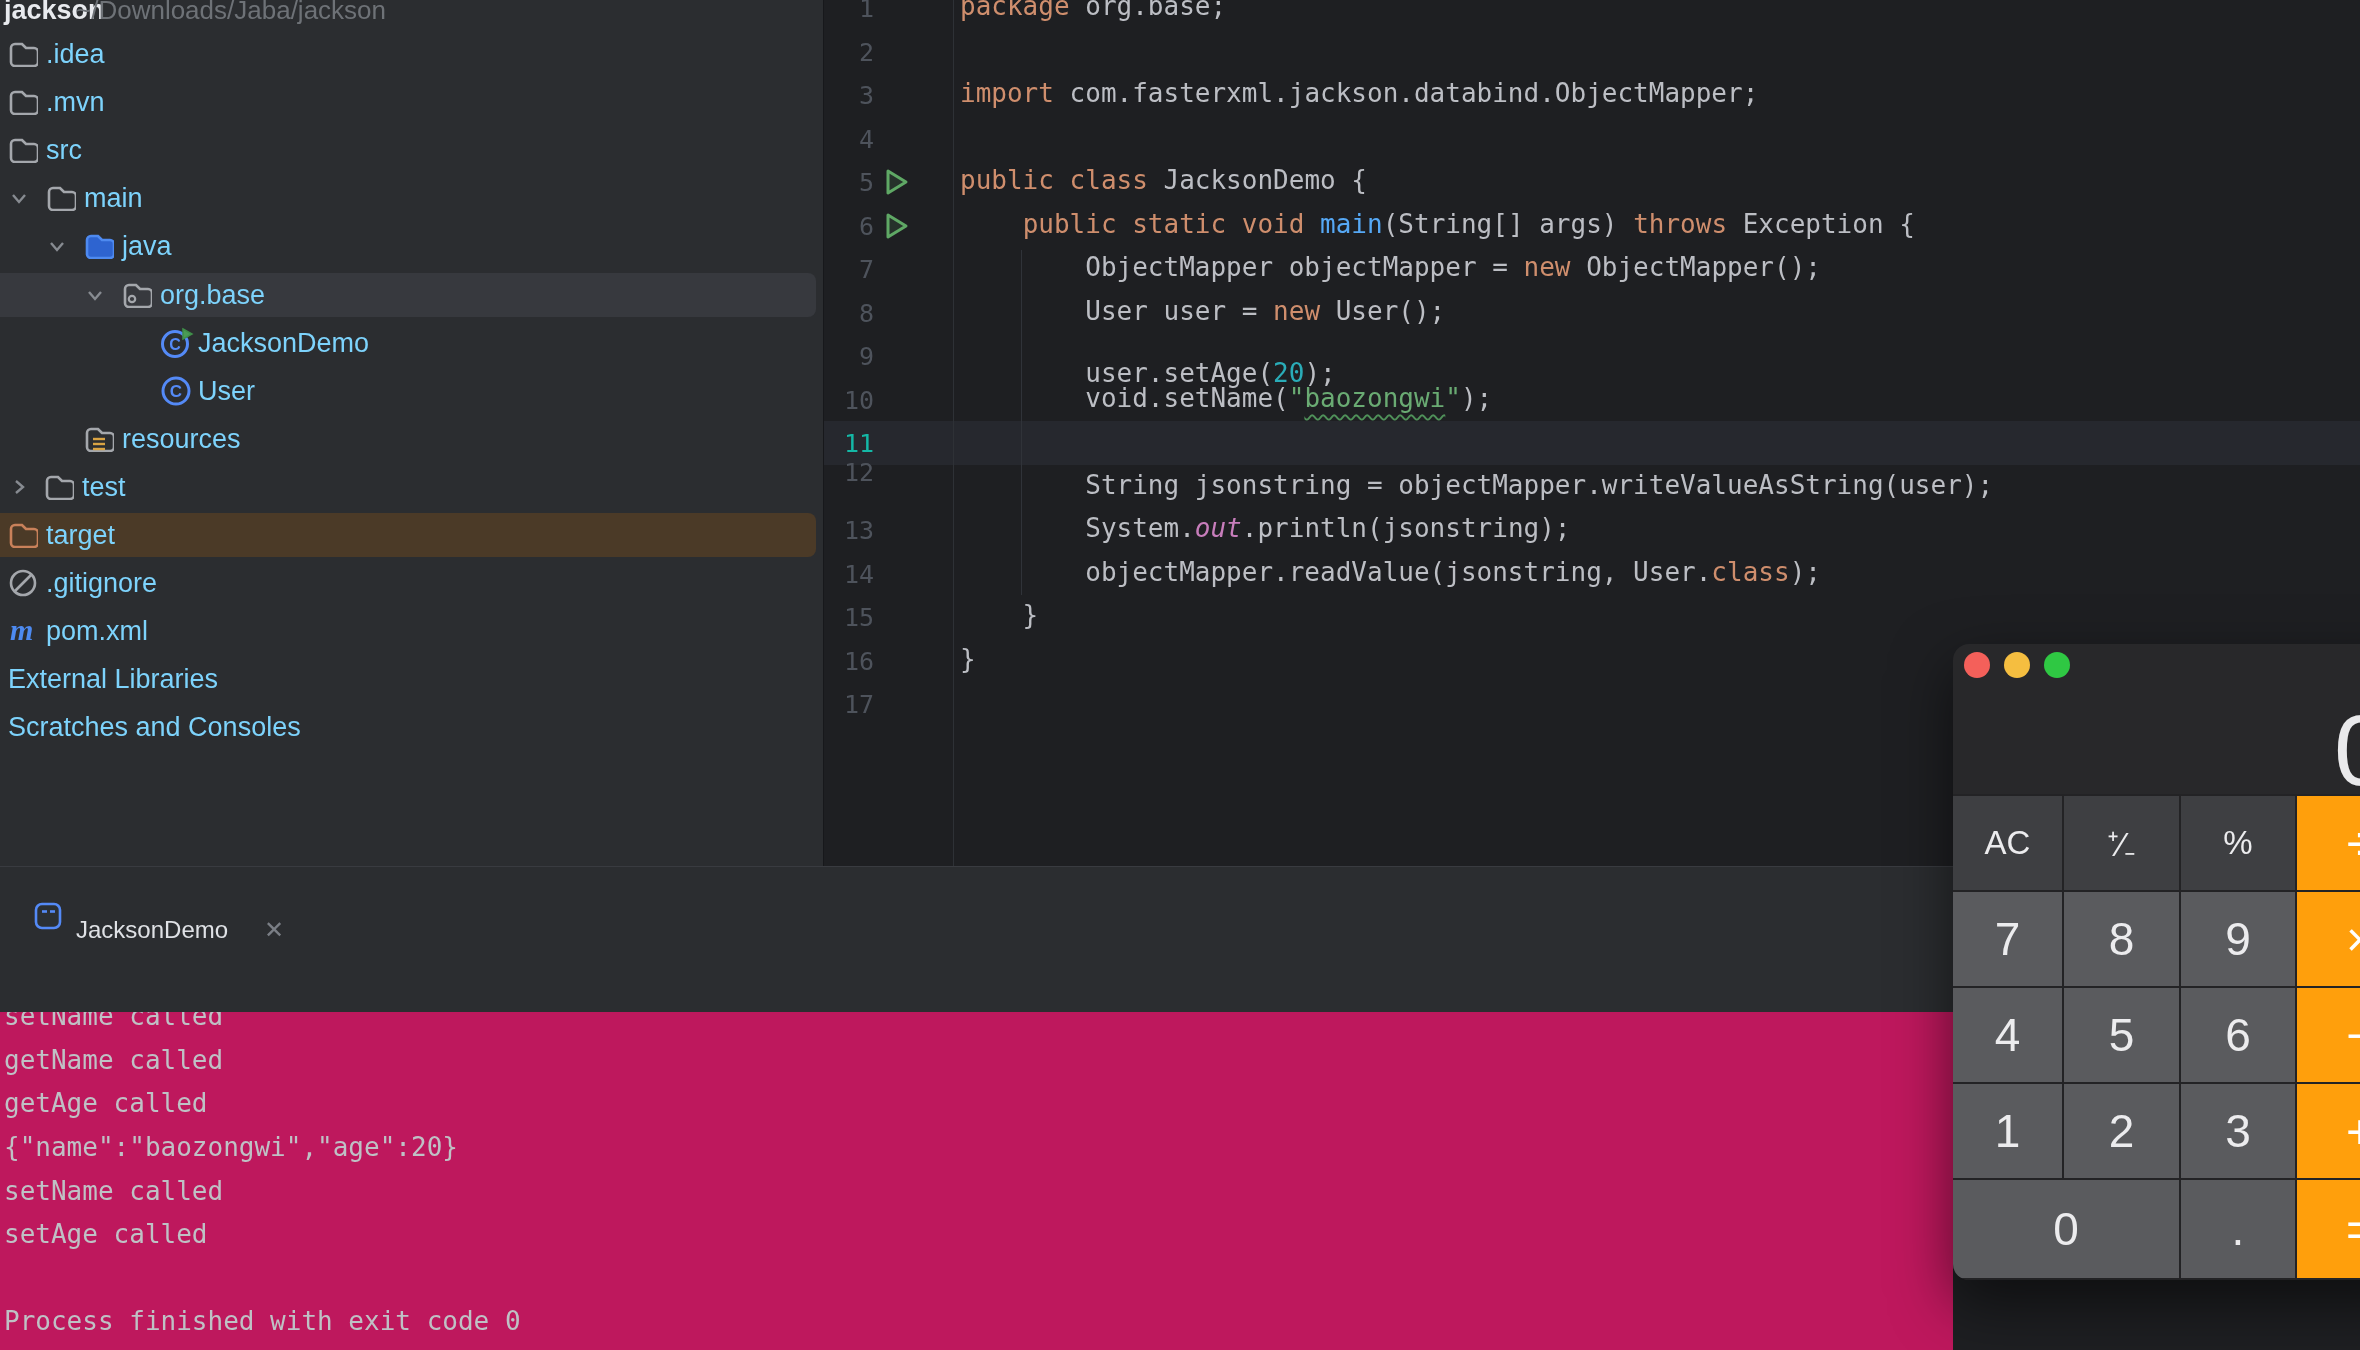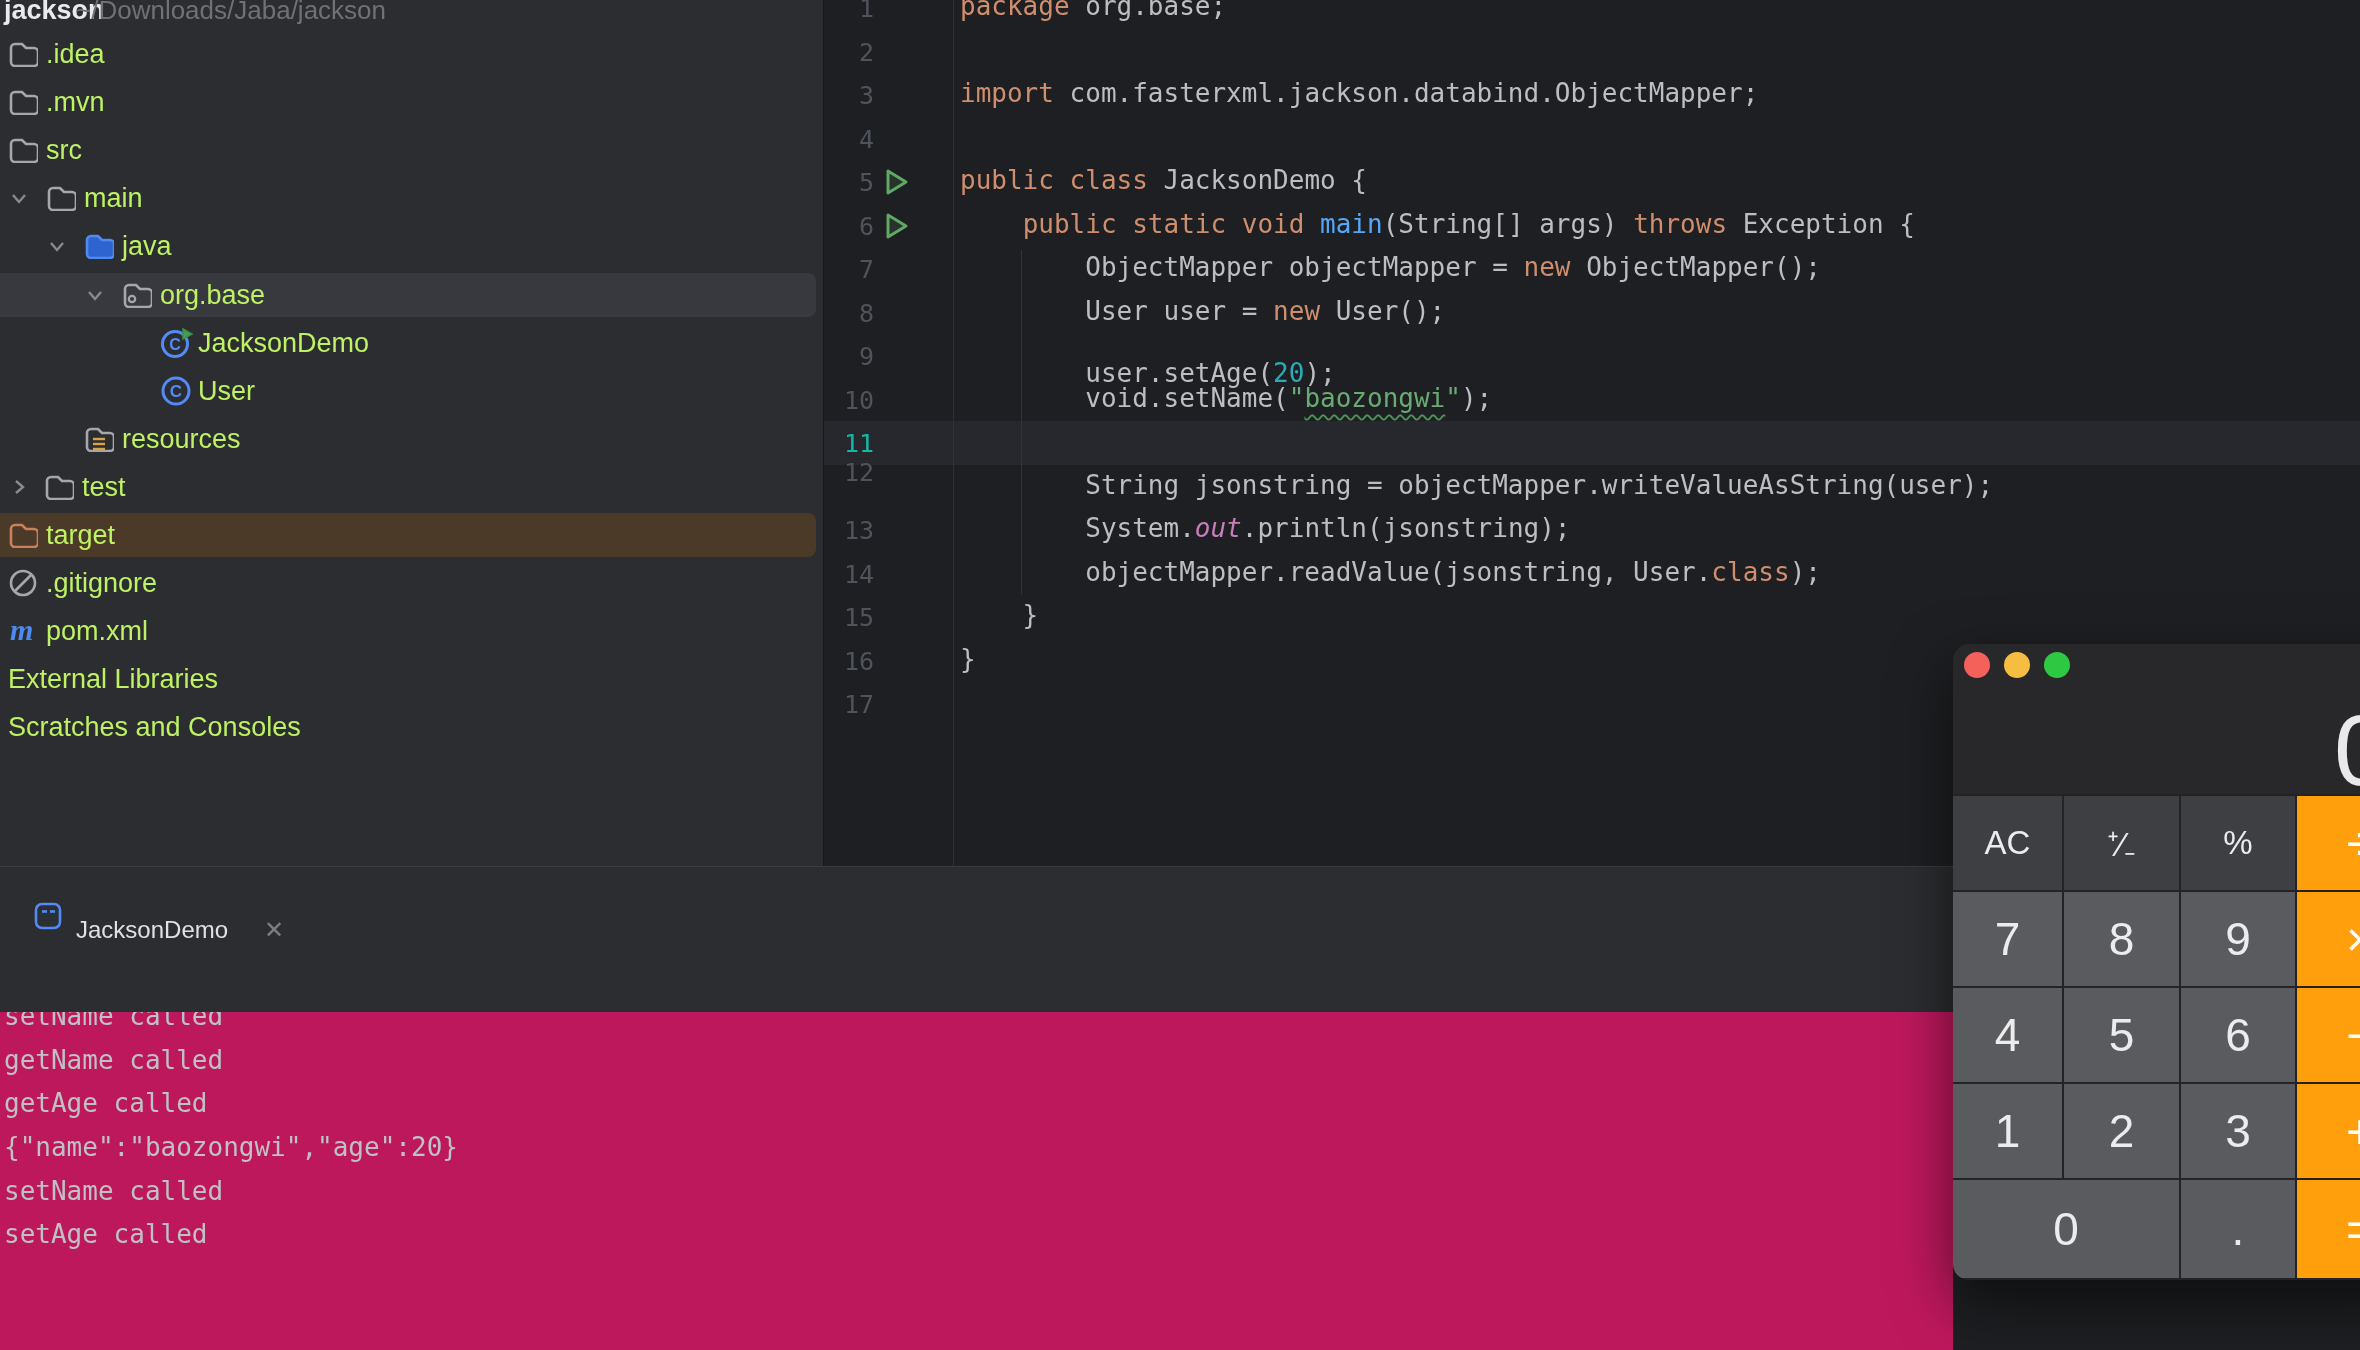--- a/index.html
+++ b/index.html
@@ -5,21 +5,21 @@
   html,body{margin:0;padding:0;background:#101114;}
   #app{position:relative;width:2360px;height:1350px;overflow:hidden;
        background:#1E1F22;font-family:"Liberation Sans",sans-serif;
        -webkit-font-smoothing:antialiased;}
   .abs{position:absolute;}
   
   #sidebar{left:0;top:0;width:823px;height:866px;background:#2B2D30;overflow:hidden;}
   .tree-row{position:absolute;left:0;width:823px;height:48px;}
   .row-band{position:absolute;left:0;top:2px;height:44px;width:816px;border-radius:0 8px 8px 0;}
   .tree-label{position:absolute;top:50%;transform:translateY(-50%);
-              font-size:27px;color:#bef264;white-space:nowrap;}
+              font-size:27px;color:#7dd3fc;white-space:nowrap;}
   .tree-ico{position:absolute;top:50%;transform:translateY(-50%);display:flex;}
   #root-row{position:absolute;left:0;top:-14px;width:823px;height:48px;}
   #root-name{position:absolute;left:4px;top:50%;transform:translateY(-50%);
              font-size:27px;font-weight:bold;color:#E8EAEE;}
   #root-path{position:absolute;left:76px;top:50%;transform:translateY(-50%);
              font-size:26px;color:#6E7277;white-space:nowrap;}
   #sb-divider{left:823px;top:0;width:1px;height:866px;background:#17181B;}
   
   #editor{left:824px;top:0;width:1536px;height:866px;background:#1E1F22;overflow:hidden;}
   #cur-line{position:absolute;left:0;top:421px;width:1536px;height:44px;background:#26282E;}
@@ -278,20 +278,21 @@
 
   </div>
   <div id="console-out" class="abs">
       <div class="con-line" style="top: -10.75px;">setName called</div>
       <div class="con-line" style="top: 32.85px;">getName called</div>
       <div class="con-line" style="top: 76.45px;">getAge called</div>
       <div class="con-line" style="top: 120.05px;">{"name":"baozongwi","age":20}</div>
       <div class="con-line" style="top: 163.65px;">setName called</div>
       <div class="con-line" style="top: 207.25px;">setAge called</div>
       <div class="con-line" style="top: 250.85px;"></div>
+      <div class="con-line" style="top: 294.45px;">Process finished with exit code 0</div>
     </div>
 
   <div id="calc" class="abs">
     <div id="calc-titlebar">
         <div class="tl" style="left: 11px; background: rgb(244, 96, 90);"></div>
         <div class="tl" style="left: 51px; background: rgb(245, 190, 64);"></div>
         <div class="tl" style="left: 91px; background: rgb(47, 200, 67);"></div>
       </div>
     <div id="calc-display">0</div>
     <div id="calc-grid">

